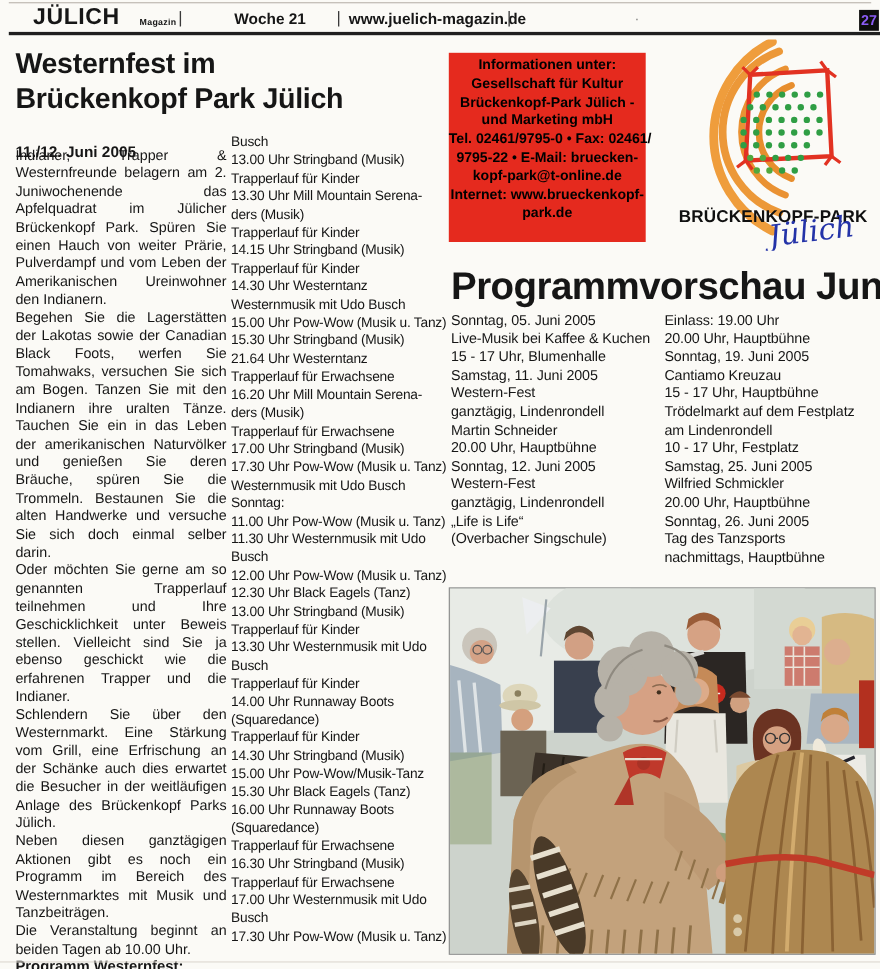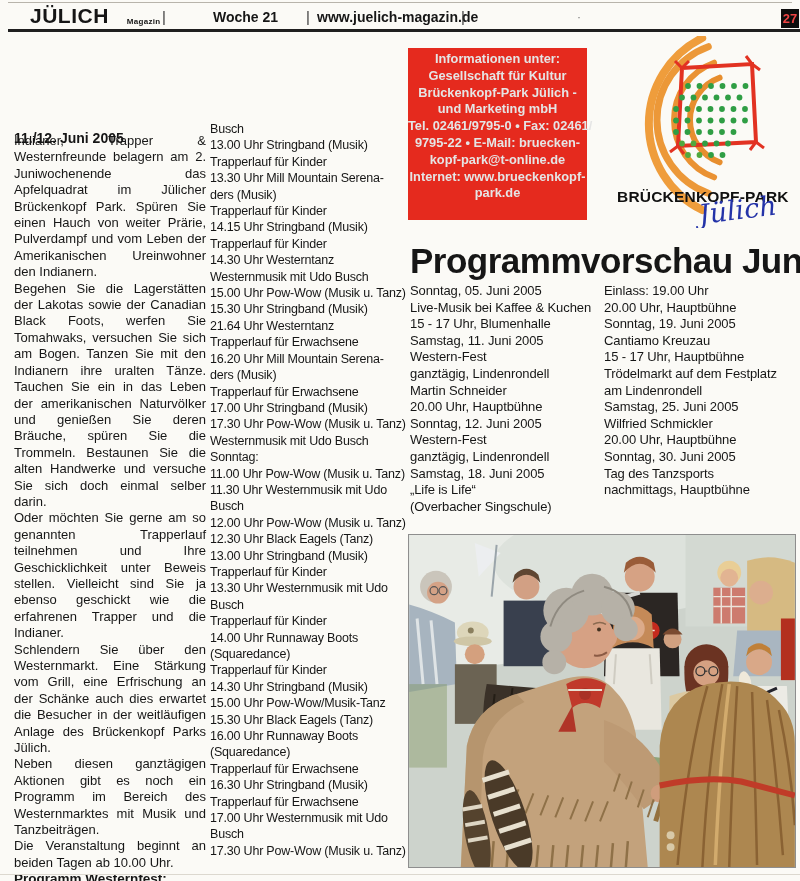--- a/index.html
+++ b/index.html
@@ -10,36 +10,36 @@
   .bold{font-weight:normal;}
 
   
   .top-hairline{left:8px;top:2px;width:784px;height:1px;background:#b8b4ab;}
   .header-rule{left:8px;top:29px;width:792px;height:3px;background:#1f1f1f;}
   .brand{left:30px;top:4px;font-size:21px;font-weight:bold;letter-spacing:.5px;white-space:nowrap;}
   .brand-sub{font-size:8px;font-weight:bold;letter-spacing:.3px;position:relative;top:1px;margin-left:18px;}
   .hsep{font-size:15px;color:#3a3a3a;top:8px;}
   .hitem{top:9px;font-size:14px;font-weight:bold;white-space:nowrap;}
   .hdot{left:577px;top:10px;font-size:12px;color:#777;}
-  .pagenum{left:781px;top:9px;width:18px;height:19px;background:#0d0d0d;color:#ef4444;
+  .pagenum{left:781px;top:9px;width:18px;height:19px;background:#0d0d0d;color:#8b5cf6;
            font-size:13px;font-weight:bold;text-align:center;line-height:19px;}
 
   
   .title{left:14px;top:42px;width:380px;font-size:26px;line-height:31.5px;
          font-weight:bold;letter-spacing:-.3px;}
   .date{left:14px;top:112px;width:200px;font-size:14px;font-weight:bold;margin-top:18px;}
   .col1{left:14px;top:133px;width:192px;}
   .col2{left:210px;top:121px;width:196px;}
   .para{font-size:13px;line-height:16.4px;text-align:justify;}
   .line{font-size:12.5px;line-height:16.4px;letter-spacing:-.2px;white-space:nowrap;}
   .plabel{font-size:13.5px;line-height:16.4px;font-weight:bold;}
 
   
   .infobox{left:408px;top:48px;width:179px;height:172px;background:#e52a1e;
-           color:#e5e5e5;padding-top:3px;box-sizing:border-box;}
+           color:#000000;padding-top:3px;box-sizing:border-box;}
   .rline{font-size:12.8px;line-height:16.8px;font-weight:bold;text-align:center;white-space:nowrap;}
 
   
   .logo{left:614px;top:36px;width:182px;height:192px;}
 
   
   .vtitle{left:410px;top:241px;font-size:35px;font-weight:bold;letter-spacing:-.5px;white-space:nowrap;}
   .vcol1{left:410px;top:283px;width:192px;}
   .vcol2{left:604px;top:283px;width:194px;}
   .pline{font-size:13px;line-height:16.6px;letter-spacing:-.1px;white-space:nowrap;}
@@ -59,20 +59,24 @@
   <div class="abs brand"><span>JÜLICH</span><span class="brand-sub">Magazin</span></div>
   <div class="abs hsep" style="left:162px">|</div>
   <div class="abs hitem" style="left:213px">Woche 21</div>
   <div class="abs hsep" style="left:306px">|</div>
   <div class="abs hitem" style="left:317px">www.juelich-magazin.de</div>
   <div class="abs hsep" style="left:461px">|</div>
   <div class="abs hdot">·</div>
   <div class="abs pagenum">27</div>
   <div class="abs header-rule"></div>
 
+  <div class="abs title">
+    <div>Westernfest im</div>
+    <div>Brückenkopf Park Jülich</div>
+  </div>
   <div class="abs date">11./12. Juni 2005</div>
 
   <div class="abs col1">
     <div>
         <div class="para">Indianer, Trapper &amp; Westernfreunde belagern am 2. Juniwochenende das Apfelquadrat im Jülicher Brückenkopf Park. Spüren Sie einen Hauch von weiter Prärie, Pulverdampf und vom Leben der Amerikanischen Ureinwohner den Indianern.</div>
         <div class="para">Begehen Sie die Lagerstätten der Lakotas sowie der Canadian Black Foots, werfen Sie Tomahwaks, versuchen Sie sich am Bogen. Tanzen Sie mit den Indianern ihre uralten Tänze. Tauchen Sie ein in das Leben der amerikanischen Naturvölker und genießen Sie deren Bräuche, spüren Sie die Trommeln. Bestaunen Sie die alten Handwerke und versuche Sie sich doch einmal selber darin.</div>
         <div class="para">Oder möchten Sie gerne am so genannten Trapperlauf teilnehmen und Ihre Geschicklichkeit unter Beweis stellen. Vielleicht sind Sie ja ebenso geschickt wie die erfahrenen Trapper und die Indianer.</div>
         <div class="para">Schlendern Sie über den Westernmarkt. Eine Stärkung vom Grill, eine Erfrischung an der Schänke auch dies erwartet die Besucher in der weitläufigen Anlage des Brückenkopf Parks Jülich.</div>
         <div class="para">Neben diesen ganztägigen Aktionen gibt es noch ein Programm im Bereich des Westernmarktes mit Musik und Tanzbeiträgen.</div>
         <div class="para">Die Veranstaltung beginnt an beiden Tagen ab 10.00 Uhr.</div>
@@ -207,36 +211,36 @@
       <div class="pline">Live-Musik bei Kaffee &amp; Kuchen</div>
       <div class="pline">15 - 17 Uhr, Blumenhalle</div>
       <div class="pline bold">Samstag, 11. Juni 2005</div>
       <div class="pline">Western-Fest</div>
       <div class="pline">ganztägig,  Lindenrondell</div>
       <div class="pline">Martin  Schneider</div>
       <div class="pline">20.00 Uhr,  Hauptbühne</div>
       <div class="pline bold">Sonntag, 12. Juni 2005</div>
       <div class="pline">Western-Fest</div>
       <div class="pline">ganztägig,  Lindenrondell</div>
-      <div class="pline bold">Samstag, 18. Juni 2005</div>
       <div class="pline">„Life is Life“</div>
       <div class="pline">(Overbacher Singschule)</div>
     </div>
   <div class="abs vcol2">
       <div class="pline">Einlass: 19.00 Uhr</div>
       <div class="pline">20.00 Uhr,  Hauptbühne</div>
       <div class="pline bold">Sonntag, 19. Juni 2005</div>
       <div class="pline">Cantiamo  Kreuzau</div>
       <div class="pline">15 - 17 Uhr,  Hauptbühne</div>
       <div class="pline">Trödelmarkt auf dem Festplatz</div>
       <div class="pline">am  Lindenrondell</div>
+      <div class="pline">10 - 17 Uhr,  Festplatz</div>
       <div class="pline bold">Samstag, 25. Juni 2005</div>
       <div class="pline">Wilfried  Schmickler</div>
       <div class="pline">20.00 Uhr,  Hauptbühne</div>
-      <div class="pline bold">Sonntag, 30. Juni 2005</div>
+      <div class="pline bold">Sonntag, 26. Juni 2005</div>
       <div class="pline">Tag des Tanzsports</div>
       <div class="pline">nachmittags,  Hauptbühne</div>
     </div>
 
   <div class="abs photo">
     <svg width="386" height="332" viewBox="0 0 388 334">
       <rect width="388" height="334" fill="#cdd3cc"></rect>
 
       <path d="M0,0 L165,0 L152,122 L0,142 Z" fill="#e8ebe6"></path>
       <ellipse cx="215" cy="28" rx="130" ry="52" fill="#dde2dc"></ellipse>

